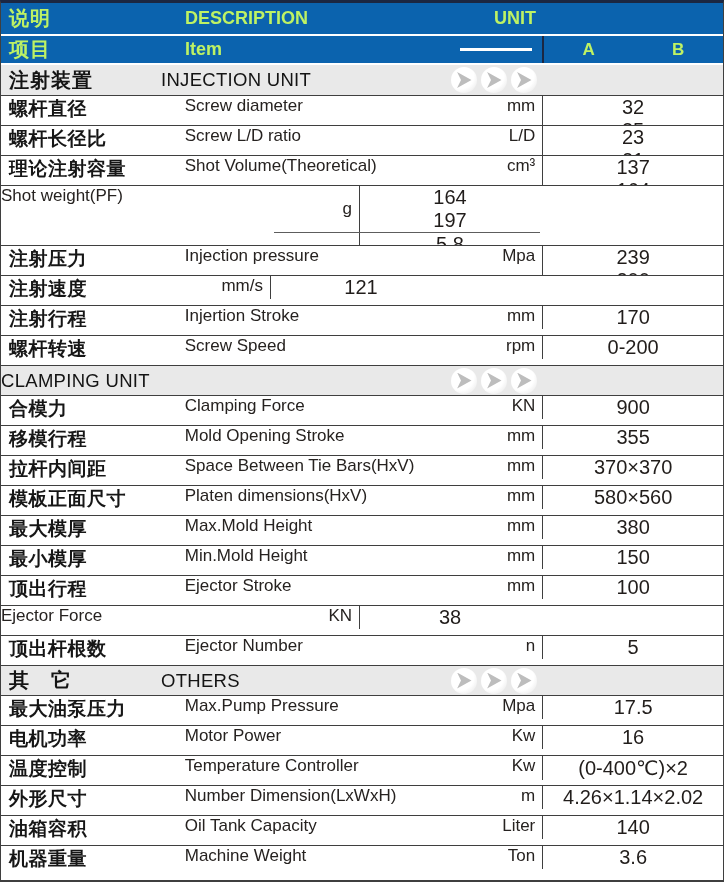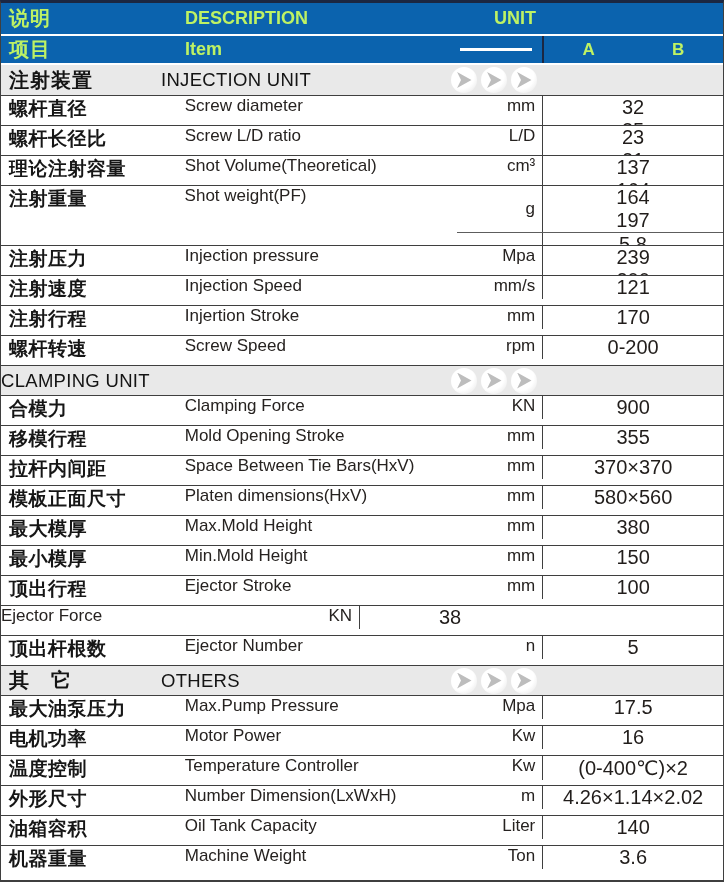--- a/index.html
+++ b/index.html
@@ -130,21 +130,20 @@
       <div class="c-cn">理论注射容量</div>
       <div class="c-en">Shot Volume(Theoretical)</div>
       <div class="c-unit">cm³</div>
       <div class="c-val split">
         <span>137</span>
         <span>164</span>
       </div>
     </div>
 
     <div class="row double">
-      <div class="c-cn">注射重量</div>
       <div class="c-en">Shot weight(PF)</div>
       <div class="dbl-right">
         <div class="sub">
           <div class="c-unit">g</div>
           <div class="c-val split">
             <span>164</span>
             <span>197</span>
           </div>
         </div>
         <div class="sub">
@@ -162,21 +161,20 @@
       <div class="c-en">Injection pressure</div>
       <div class="c-unit">Mpa</div>
       <div class="c-val split">
         <span>239</span>
         <span>200</span>
       </div>
     </div>
 
     <div class="row">
       <div class="c-cn">注射速度</div>
-      <div class="c-en">Injection Speed</div>
       <div class="c-unit">mm/s</div>
       <div class="c-val">121</div>
     </div>
 
     <div class="row">
       <div class="c-cn">注射行程</div>
       <div class="c-en">Injertion Stroke</div>
       <div class="c-unit">mm</div>
       <div class="c-val">170</div>
     </div>

